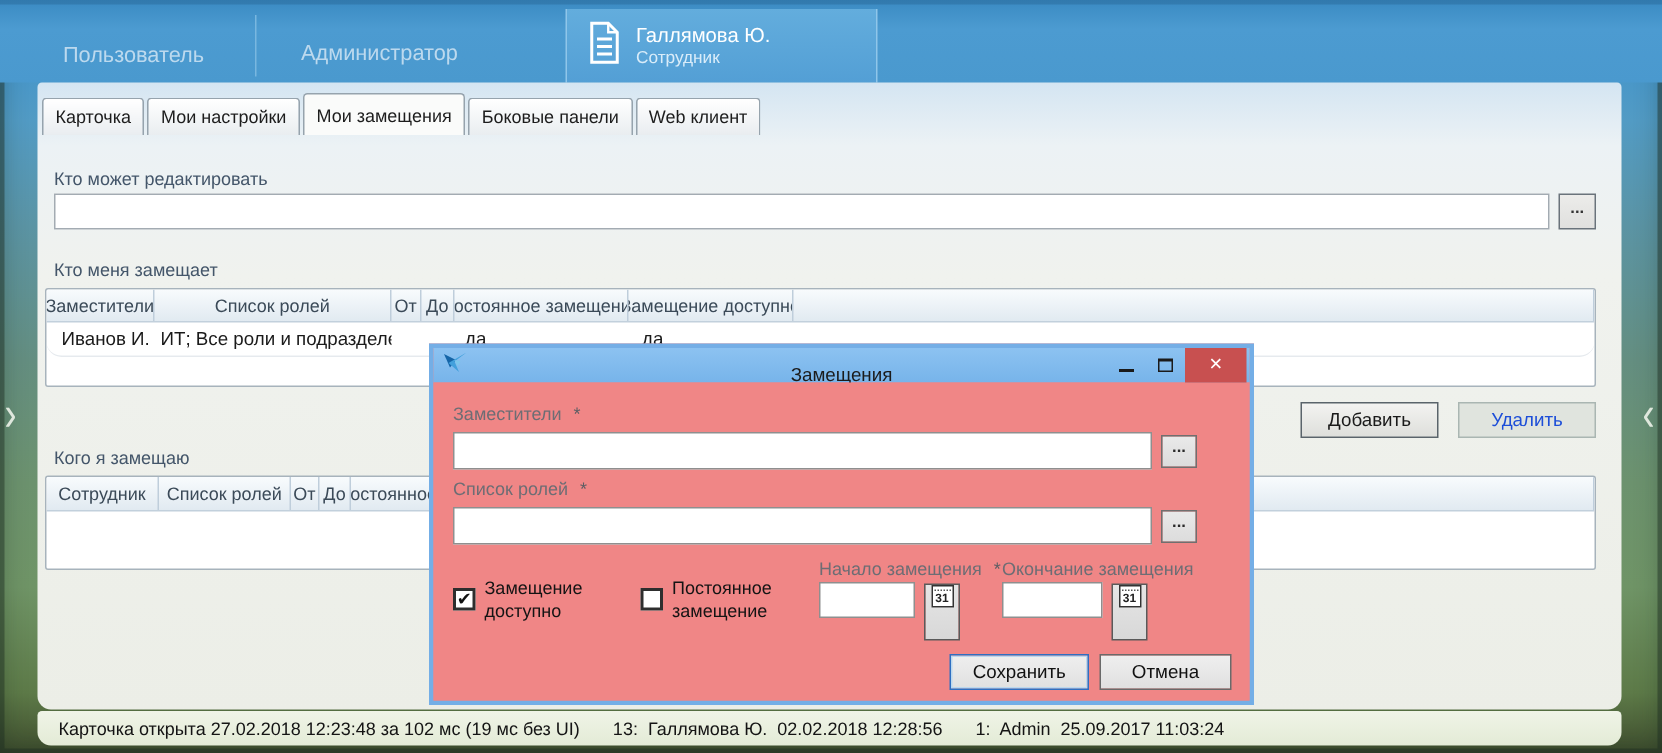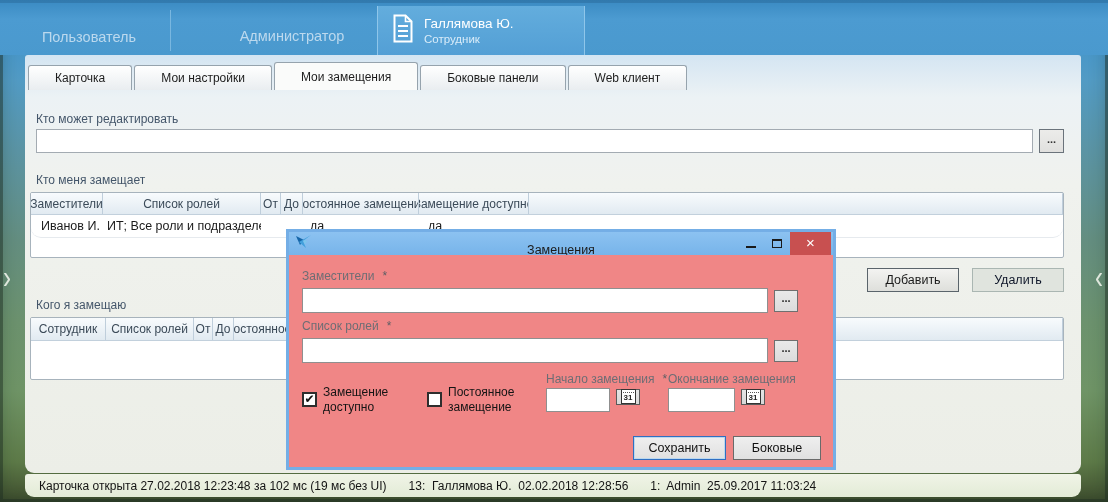--- a/index.html
+++ b/index.html
@@ -11,21 +11,21 @@
     box-shadow: inset 0 0 0 3px rgba(28,44,34,.45), inset 0 0 18px rgba(18,38,28,.35);
   }
 
   
   .topbar { position:absolute; left:0; top:0; width:100%; height:55px;
     background:linear-gradient(180deg,#3a8ac2 0%,#4c9bd1 35%,#4a99ce 100%);
     box-shadow: inset 0 3px 0 rgba(25,70,110,.25); }
   .top-tab { position:absolute; top:4px; bottom:0; display:flex; align-items:center; justify-content:center;
     color:#bcd9ee; font-size:14.5px; cursor:default; }
   .top-tab.t1 { left:8px;  width:162px; }
-  .top-tab.t2 { left:172px; width:162px;margin-left:39px; }
+  .top-tab.t2 { left:172px; width:162px; }
   .top-sep { position:absolute; top:10px; bottom:4px; width:1px; background:#79b7e0; }
   .top-sep.s1 { left:170px; }
   .user-tab { position:absolute; left:377px; top:6px; bottom:0; width:208px;
     background:linear-gradient(180deg,#63addd 0%,#539fd5 100%);
     border-left:1px solid #8fc6ea; border-right:1px solid #8fc6ea;
     display:flex; align-items:center; padding-left:14px; gap:10px; }
   .user-name { color:#ffffff; font-size:13.5px; font-weight:normal; line-height:16px; }
   .user-role { color:#d9ecf9; font-size:11.5px; line-height:14px; }
 
   
@@ -34,21 +34,21 @@
   .chev.left { left:3px; }
   .chev.right { right:5px; }
 
   
   .panel { position:absolute; left:25px; top:55px; width:1056px; height:418px;
     background:linear-gradient(180deg,#d4e5f2 0px,#ecf2f5 42px,#f0f2ee 130px,#ecEEe7 100%);
     background:linear-gradient(180deg,#d4e5f2 0px,#ecf2f5 42px,#f0f2ee 130px,#eceee7 100%);
     border-radius:3px 3px 9px 9px; }
 
   .tabs { position:absolute; left:3px; top:7px; right:3px; height:28px; display:flex; gap:2px; align-items:flex-end; }
-  .tab { height:25px; padding:0 26px; display:flex; align-items:center;
+  .tab { height:25px; padding:0 8px; display:flex; align-items:center;
     background:linear-gradient(180deg,#ffffff,#e9edf0);
     border:1px solid #96a3ad; border-bottom:none; border-radius:3px 3px 0 0;
     font-size:12px; color:#1d1d1d; cursor:pointer; }
   .tab.active { height:28px; background:#fafbfa; font-size:12px; }
 
   .content { position:absolute; left:0; right:0; top:35px; bottom:0; padding:0 17px 0 11px; }
   .field-label { font-size:12px; color:#44566a; }
   .lbl1 { margin-top:22px; }
   .editor-row { margin-top:3px; display:flex; gap:6px; }
   .editor-input { flex:1; height:24px; border:1px solid #a3abb2; background:#fff; font-size:12px; padding:0 4px; }
@@ -68,21 +68,21 @@
   .t1 .thead { height:22px; } .t2 .thead { height:23px; }
   .th { display:flex; align-items:center; justify-content:center; font-size:12px; color:#3b4a58;
     border-right:1px solid #bfcedb; overflow:hidden; white-space:nowrap; cursor:pointer; }
   .trow { height:23px; border-bottom:1px solid #e6eaee;border-radius:10px; }
   .td { display:flex; align-items:center; font-size:12.5px; color:#1a1a1a; overflow:hidden; white-space:nowrap; }
   .td.c1 { padding-left:10px; } .td.c2 { padding-left:4px; } .td.c5 { padding-left:7px; } .td.c6 { padding-left:9px; }
 
   .btnrow { margin-top:10px; display:flex; justify-content:flex-end; gap:13px; }
   .pbtn { width:92px; height:24px; font-size:12.5px; display:flex; align-items:center; justify-content:center; cursor:pointer; }
   .pbtn.add { background:linear-gradient(#f3f3f1,#dedfdb); border:1px solid #5a646b; color:#1a1a1a; }
-  .pbtn.del { background:#e0e4de; border:1px solid #aab6b2; color:#0f172a; }
+  .pbtn.del { background:#e0e4de; border:1px solid #aab6b2; color:#1d4ed8; }
 
   
   .statusbar { position:absolute; left:25px; top:474px; width:1056px; height:23px;
     background:linear-gradient(#f0f4e7,#e3ebd6); border-radius:3px 3px 9px 9px;
     display:flex; align-items:center; gap:22px; padding-left:14px;
     font-size:12px; color:#141414; white-space:pre; }
 
   
   .dialog { position:absolute; left:286px; top:229px; width:550px; height:241px; z-index:50;
     border:3px solid #74aee6; background:#f08686; }
@@ -113,22 +113,22 @@
     display:flex; align-items:center; justify-content:center; font-size:12px; color:#111; line-height:11px; }
   .cb1 { left:13px; top:137px; }
   .cb2 { left:138px; top:137px; }
   .cbx-label { position:absolute; color:#141414; font-size:12px; line-height:15px; cursor:pointer; }
   .cbl1 { left:34px; top:130px; width:84px; }
   .cbl2 { left:159px; top:130px; width:98px; }
 
   .dl1 { left:257px; top:117px; } .dl2 { left:379px; top:117px; }
   .di1 { left:257px; top:133px; width:64px; height:24px; }
   .di2 { left:379px; top:133px; width:67px; height:24px; }
-  .cal-btn { position:absolute; width:24px; height:16px; background:linear-gradient(#e5e5e5,#d8d8d8);
-    border:1px solid #5a5a5a; display:flex; align-items:flex-end; justify-content:center; cursor:pointer; }
+  .cal-btn { position:absolute; width:24px; height:38px; background:linear-gradient(#e5e5e5,#d8d8d8);
+    border:1px solid #5a5a5a; display:flex; align-items:flex-start; justify-content:center; cursor:pointer; }
   .dc1 { left:327px; top:134px; } .dc2 { left:452px; top:134px; }
   .cal-ico { display:block; width:15px; height:15px; border:1px solid #333; background:#fff; }
   .cal-top { display:block; height:3px; border-bottom:1px dotted #555; margin:0 1px; }
   .cal-num { display:block; font-size:8px; line-height:10px; text-align:center; color:#222; font-weight:bold; }
 
   .dlg-btns { position:absolute; right:12px; top:181px; display:flex; gap:7px; }
   .dbtn { height:24px; font-size:12.5px; display:flex; align-items:center; justify-content:center;
     background:linear-gradient(#efefef,#e0e0e0); cursor:pointer; color:#111; }
   .dbtn.save { width:93px; border:1px solid #2f6fc1; box-shadow:0 0 0 1px #bcd8ee inset; }
   .dbtn.cancel { width:88px; border:1px solid #6a6a6a; }
@@ -283,19 +283,19 @@
       <input class="dlg-input di2" value="" style="">
       <div class="cal-btn dc2">
         <span class="cal-ico">
             <span class="cal-top"></span>
             <span class="cal-num">31</span>
           </span>
       </div>
 
       <div class="dlg-btns">
         <div class="dbtn save">Сохранить</div>
-        <div class="dbtn cancel">Боковые</div>
+        <div class="dbtn cancel">Отмена</div>
       </div>
 
     </div>
   </div>
 
 </div>
 
 </body></html>

